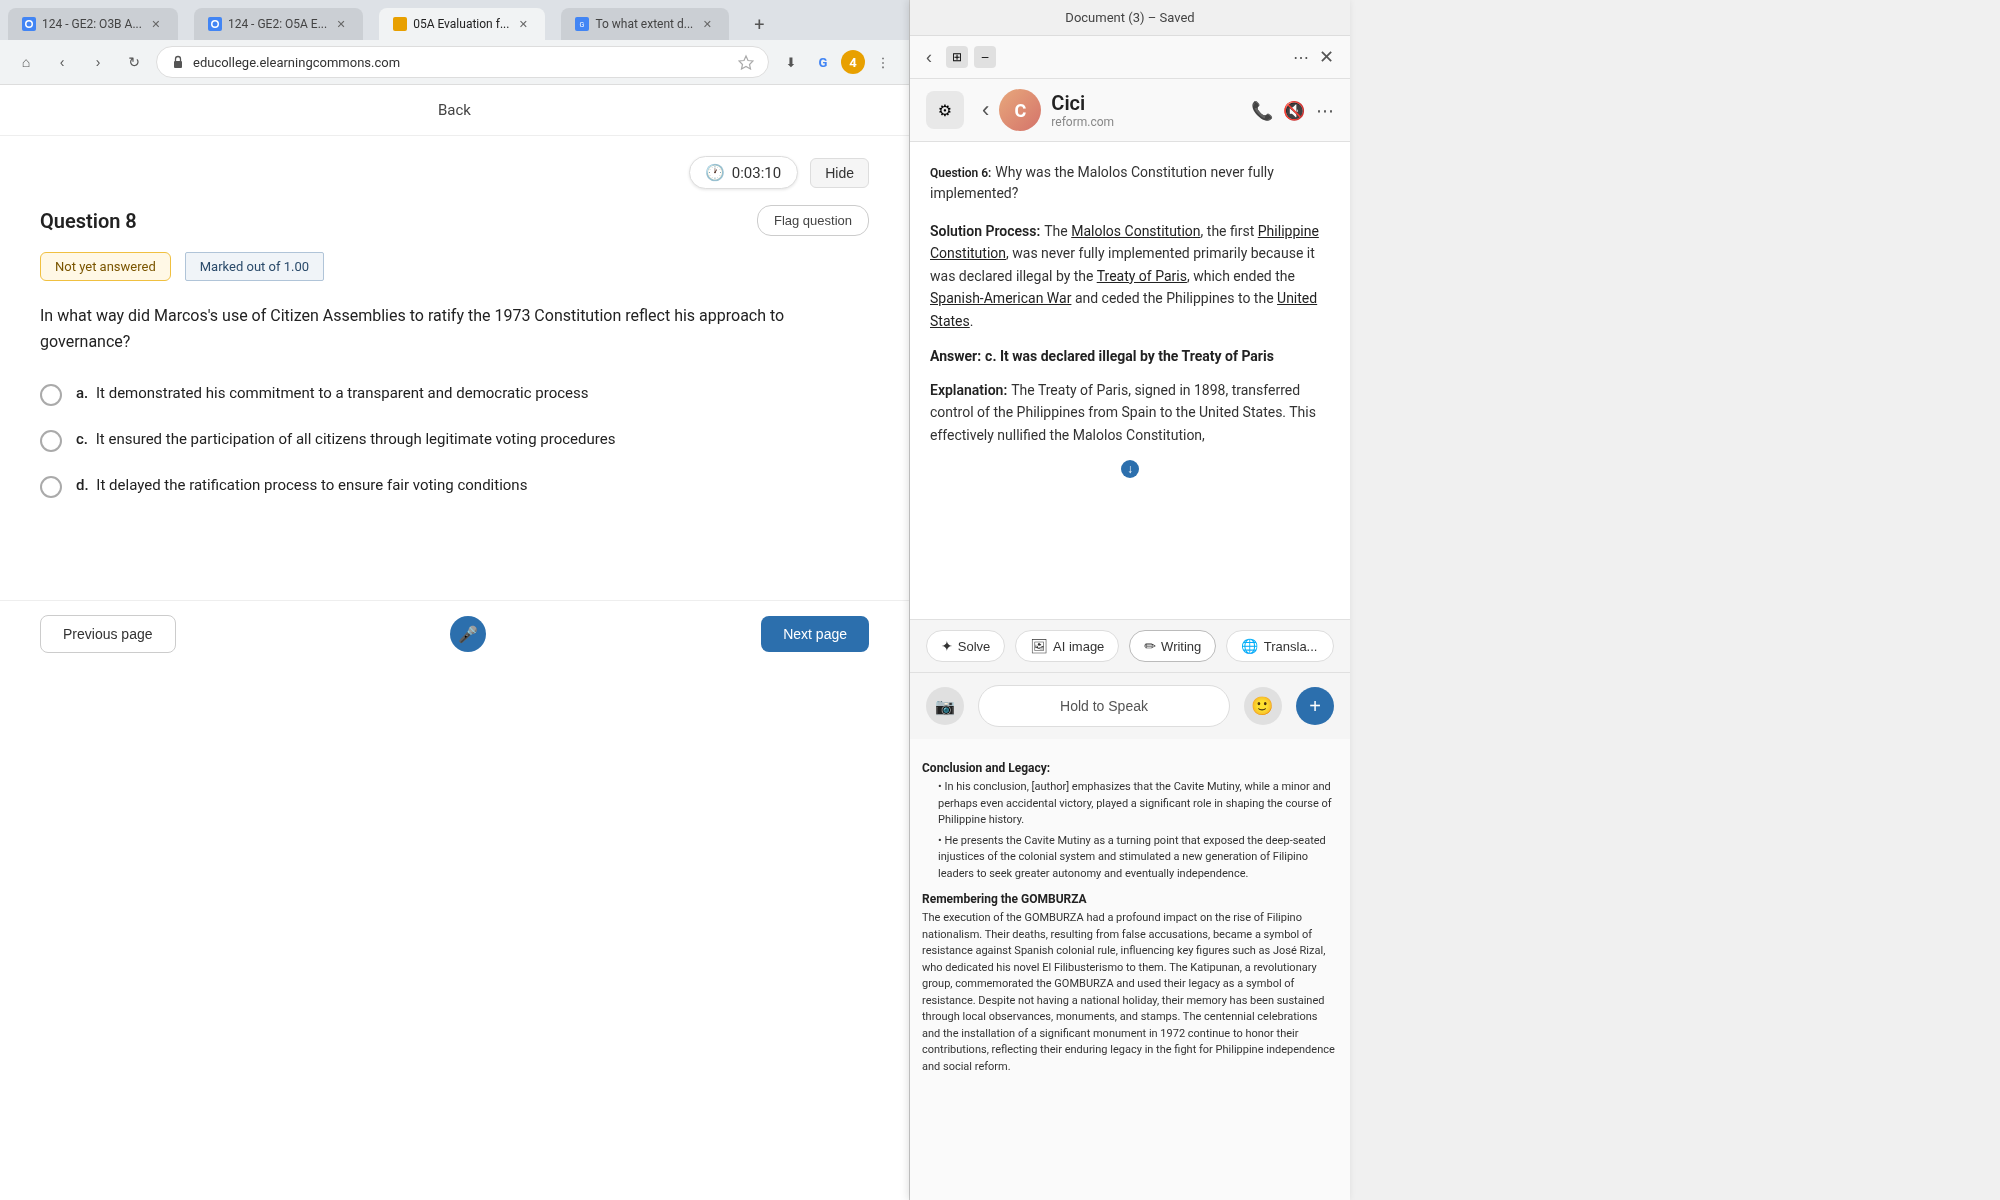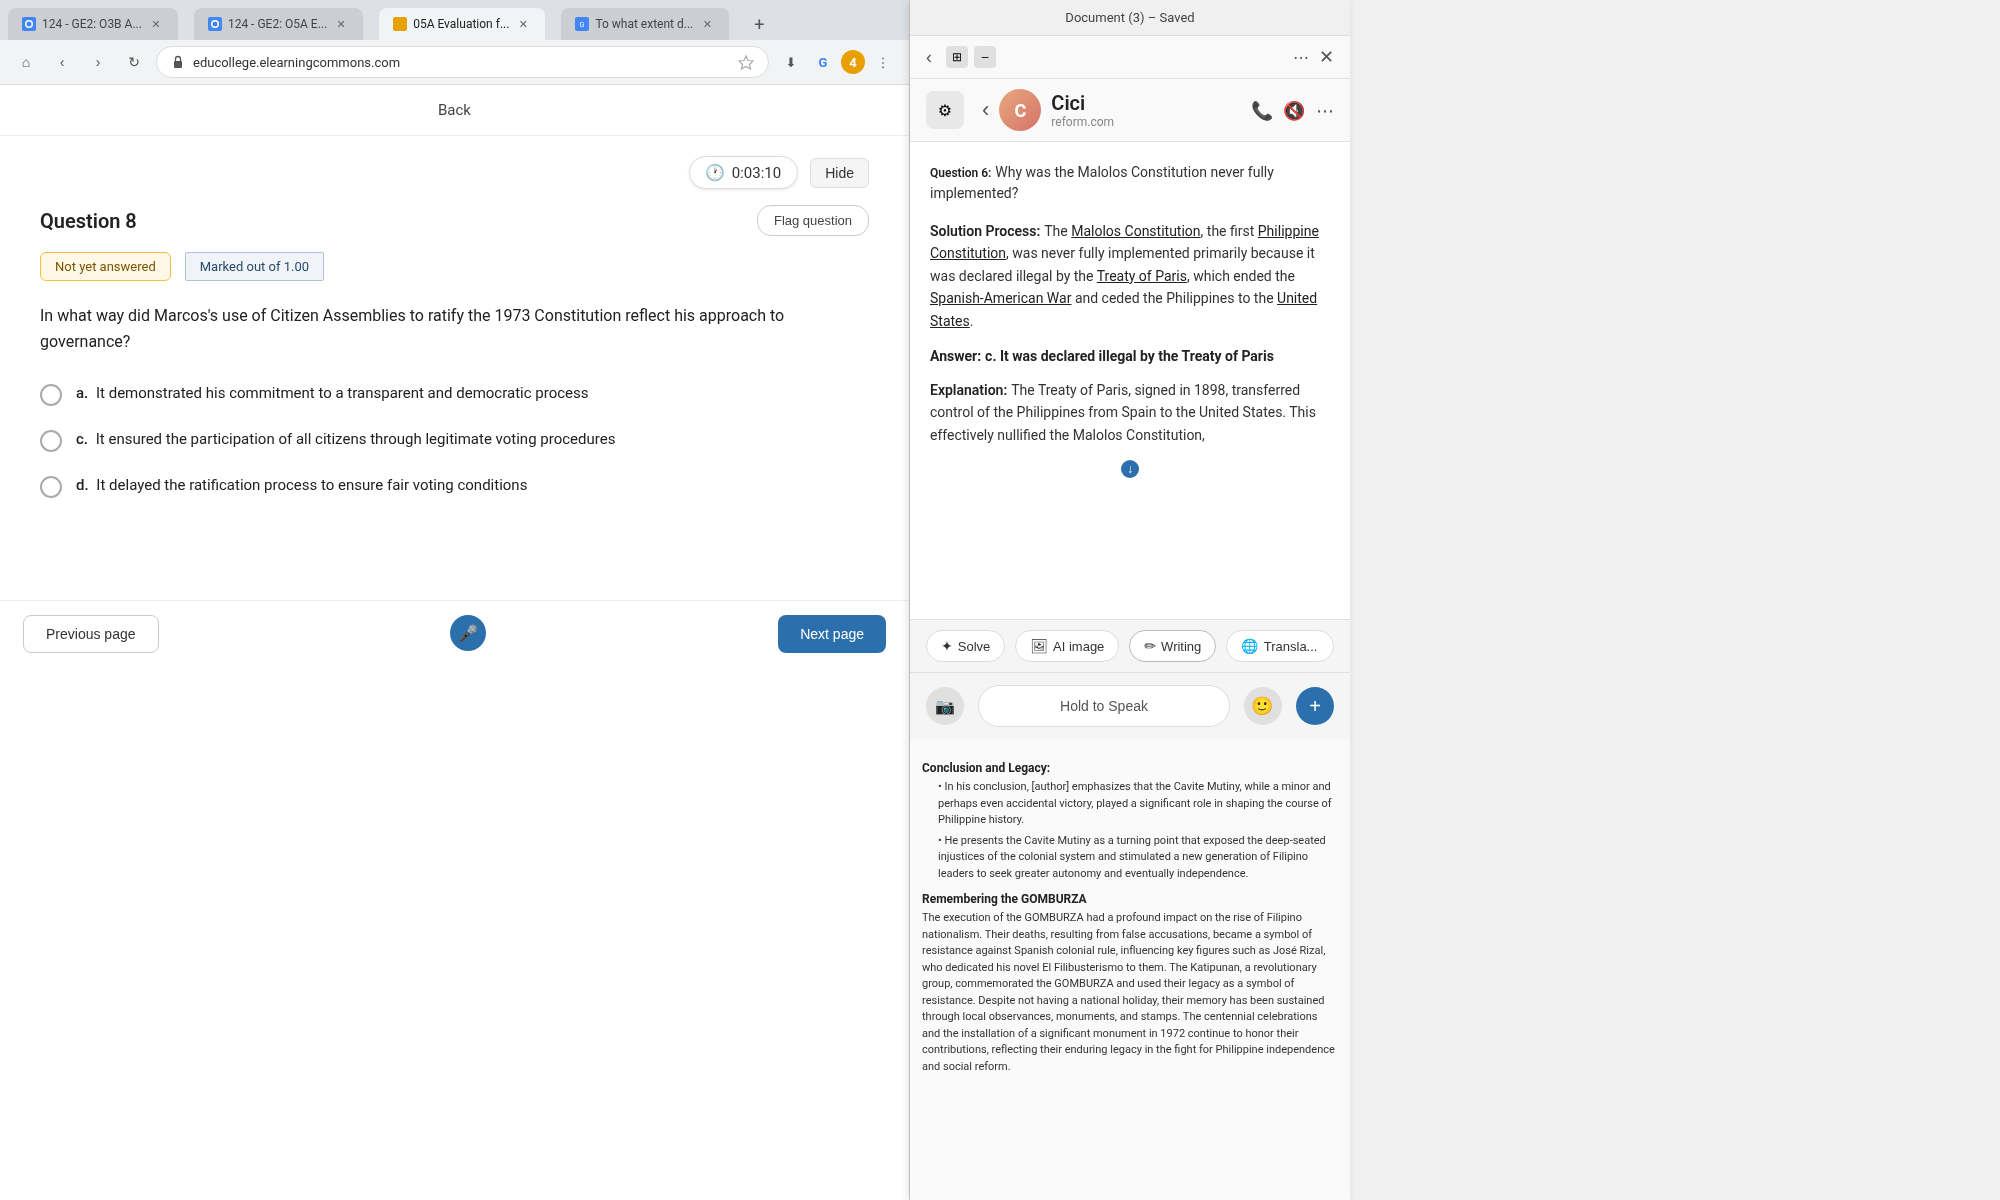--- a/index.html
+++ b/index.html
@@ -271,23 +271,24 @@
       font-weight: 500;
       margin-right: 4px;
     }
 
     
     .bottom-nav {
       position: sticky;
       bottom: 0;
       background: #fff;
       border-top: 1px solid #eee;
-      padding: 14px 23px;
+      padding: 14px 40px;
       display: flex;
       justify-content: space-between;
+      align-items: center;
     }
     .prev-btn {
       background: #fff;
       border: 1px solid #ccc;
       border-radius: 8px;
       padding: 10px 22px;
       font-size: 14px;
       color: #333;
       cursor: pointer;
     }

